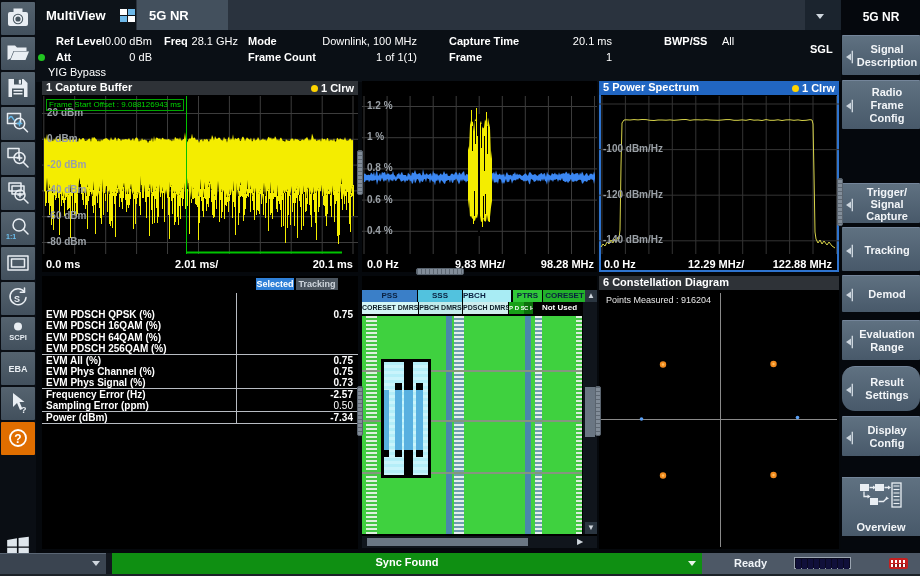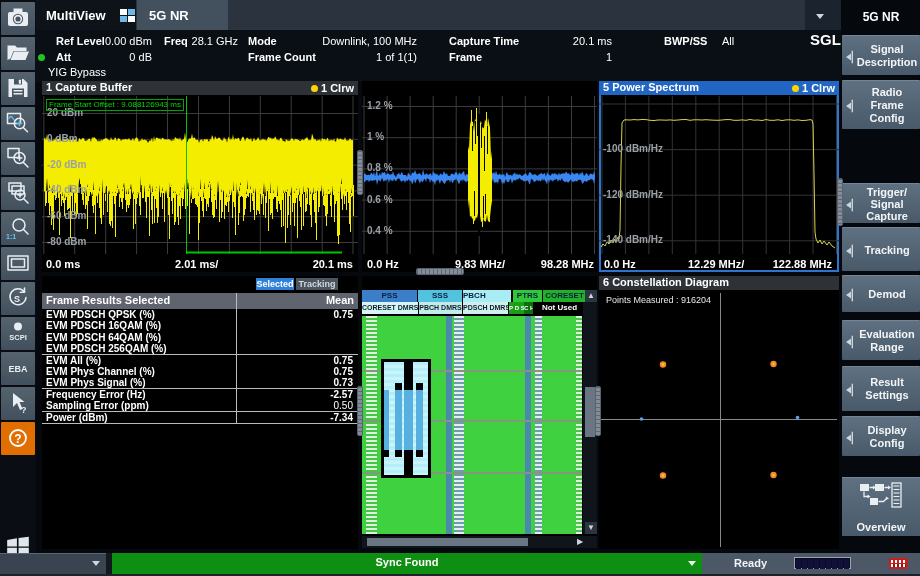--- a/index.html
+++ b/index.html
@@ -141,21 +141,21 @@
 <div style="position:absolute;left:56px;top:35px;color:#fff;font-size:11px;font-weight:bold;white-space:nowrap">Ref Level</div>
 <div style="position:absolute;left:100px;top:35px;width:52px;text-align:right;color:#fff;font-size:11px;font-weight:normal;white-space:nowrap">0.00 dBm</div>
 <div style="position:absolute;left:164px;top:35px;color:#fff;font-size:11px;font-weight:bold;white-space:nowrap">Freq</div>
 <div style="position:absolute;left:190px;top:35px;width:48px;text-align:right;color:#fff;font-size:11px;font-weight:normal;white-space:nowrap">28.1 GHz</div>
 <div style="position:absolute;left:248px;top:35px;color:#fff;font-size:11px;font-weight:bold;white-space:nowrap">Mode</div>
 <div style="position:absolute;left:320px;top:35px;width:97px;text-align:right;color:#fff;font-size:11px;font-weight:normal;white-space:nowrap">Downlink, 100 MHz</div>
 <div style="position:absolute;left:449px;top:35px;color:#fff;font-size:11px;font-weight:bold;white-space:nowrap">Capture Time</div>
 <div style="position:absolute;left:560px;top:35px;width:52px;text-align:right;color:#fff;font-size:11px;font-weight:normal;white-space:nowrap">20.1 ms</div>
 <div style="position:absolute;left:664px;top:35px;color:#fff;font-size:11px;font-weight:bold;white-space:nowrap">BWP/SS</div>
 <div style="position:absolute;left:722px;top:35px;color:#fff;font-size:11px;font-weight:normal;white-space:nowrap">All</div>
-<div style="position:absolute;left:810px;top:31px;color:#fff;font-size:15px;font-weight:bold;white-space:nowrap">SGL</div>
+<div style="position:absolute;left:810px;top:43px;color:#fff;font-size:11px;font-weight:bold;white-space:nowrap">SGL</div>
 <div style="position:absolute;left:38px;top:54px;width:7px;height:7px;border-radius:50%;background:#21c421"></div>
 <div style="position:absolute;left:56px;top:51px;color:#fff;font-size:11px;font-weight:bold;white-space:nowrap">Att</div>
 <div style="position:absolute;left:100px;top:51px;width:52px;text-align:right;color:#fff;font-size:11px;font-weight:normal;white-space:nowrap">0 dB</div>
 <div style="position:absolute;left:248px;top:51px;color:#fff;font-size:11px;font-weight:bold;white-space:nowrap">Frame Count</div>
 <div style="position:absolute;left:360px;top:51px;width:57px;text-align:right;color:#fff;font-size:11px;font-weight:normal;white-space:nowrap">1 of 1(1)</div>
 <div style="position:absolute;left:449px;top:51px;color:#fff;font-size:11px;font-weight:bold;white-space:nowrap">Frame</div>
 <div style="position:absolute;left:560px;top:51px;width:52px;text-align:right;color:#fff;font-size:11px;font-weight:normal;white-space:nowrap">1</div>
 <div style="position:absolute;left:48px;top:66px;color:#fff;font-size:11px;font-weight:normal;white-space:nowrap">YIG Bypass</div>
 <div style="position:absolute;left:841px;top:0;width:79px;height:553px;background:#05080d"></div>
 <div style="position:absolute;left:842px;top:10px;width:78px;text-align:center;color:#fff;font-size:12px;font-weight:bold">5G NR</div>
@@ -194,21 +194,21 @@
       </svg></div>
     <div style="position:absolute;left:12px;right:0;top:50%;transform:translateY(-50%);text-align:center;color:#f2f5f8;font-size:11px;font-weight:bold;line-height:13px">Demod</div>
   </div>
 <div style="position:absolute;left:842px;top:320px;width:78px;height:40px;background:linear-gradient(#5f7181,#48596a);border-top:1px solid #74859a;border-radius:1px">
     <div style="position:absolute;left:4px;top:50%;transform:translateY(-50%);width:9px;height:13px"><svg width="9" height="13" viewBox="0 0 9 13">
         <path d="M0 6.5 5 3v7z" fill="#cdd6de"></path>
         <rect x="5.6" y="0" width="1.4" height="13" fill="#cdd6de"></rect>
       </svg></div>
     <div style="position:absolute;left:12px;right:0;top:50%;transform:translateY(-50%);text-align:center;color:#f2f5f8;font-size:11px;font-weight:bold;line-height:13px">Evaluation<br>Range</div>
   </div>
-<div style="position:absolute;left:842px;top:366px;width:78px;height:45px;background:linear-gradient(#5f7181,#48596a);border-top:1px solid #74859a;border-radius:1px">
+<div style="position:absolute;left:842px;top:366px;width:78px;height:45px;background:linear-gradient(#5f7181,#48596a);border-top:1px solid #74859a;border-radius:13px">
     <div style="position:absolute;left:4px;top:50%;transform:translateY(-50%);width:9px;height:13px"><svg width="9" height="13" viewBox="0 0 9 13">
         <path d="M0 6.5 5 3v7z" fill="#cdd6de"></path>
         <rect x="5.6" y="0" width="1.4" height="13" fill="#cdd6de"></rect>
       </svg></div>
     <div style="position:absolute;left:12px;right:0;top:50%;transform:translateY(-50%);text-align:center;color:#f2f5f8;font-size:11px;font-weight:bold;line-height:13px">Result<br>Settings</div>
   </div>
 <div style="position:absolute;left:842px;top:416px;width:78px;height:40px;background:linear-gradient(#5f7181,#48596a);border-top:1px solid #74859a;border-radius:1px">
     <div style="position:absolute;left:4px;top:50%;transform:translateY(-50%);width:9px;height:13px"><svg width="9" height="13" viewBox="0 0 9 13">
         <path d="M0 6.5 5 3v7z" fill="#cdd6de"></path>
         <rect x="5.6" y="0" width="1.4" height="13" fill="#cdd6de"></rect>
@@ -352,24 +352,20 @@
     <div class="gl" style="left:4px;top:62px">-100 dBm/Hz</div>
     <div class="gl" style="left:4px;top:108px">-120 dBm/Hz</div>
     <div class="gl" style="left:4px;top:153px">-140 dBm/Hz</div>
     <div class="xl" style="left:5px;top:177px">0.0 Hz</div>
     <div class="xl" style="left:89px;top:177px">12.29 MHz/</div>
     <div class="xl" style="right:7px;top:177px">122.88 MHz</div>
   </div>
 <div style="position:absolute;left:42px;top:276px;width:316px;height:273px;background:#000">
     <div style="position:absolute;left:214px;top:2px;width:38px;height:12px;background:#2f80d8;color:#fff;font-size:9px;font-weight:bold;text-align:center;line-height:12px">Selected</div>
     <div style="position:absolute;left:254px;top:2px;width:42px;height:12px;background:#4b555f;color:#cfd6dd;font-size:9px;font-weight:bold;text-align:center;line-height:12px">Tracking</div>
-    <div style="position:absolute;left:0;top:17px;width:316px;height:16px;background:#60646f;color:#fff;font-size:11px;font-weight:bold">
-      <span style="position:absolute;left:4px;top:1px">Frame Results Selected</span>
-      <span style="position:absolute;right:4px;top:1px">Mean</span>
-    </div>
     <div style="position:absolute;left:4px;top:34px;color:#fff;font-size:10px;font-weight:bold;line-height:10px;white-space:nowrap">EVM PDSCH QPSK (%)</div>
     <div style="position:absolute;right:5px;top:34px;color:#fff;font-size:10px;font-weight:bold;line-height:10px">0.75</div>
     <div style="position:absolute;left:4px;top:45.4px;color:#fff;font-size:10px;font-weight:bold;line-height:10px;white-space:nowrap">EVM PDSCH 16QAM (%)</div>
     <div style="position:absolute;left:4px;top:56.8px;color:#fff;font-size:10px;font-weight:bold;line-height:10px;white-space:nowrap">EVM PDSCH 64QAM (%)</div>
     <div style="position:absolute;left:4px;top:68.2px;color:#fff;font-size:10px;font-weight:bold;line-height:10px;white-space:nowrap">EVM PDSCH 256QAM (%)</div>
     <div style="position:absolute;left:0;top:78.1px;width:316px;height:1px;background:#b8bcc2"></div>
     <div style="position:absolute;left:4px;top:79.6px;color:#fff;font-size:10px;font-weight:bold;line-height:10px;white-space:nowrap">EVM All (%)</div>
     <div style="position:absolute;right:5px;top:79.6px;color:#fff;font-size:10px;font-weight:bold;line-height:10px">0.75</div>
     <div style="position:absolute;left:4px;top:91px;color:#fff;font-size:10px;font-weight:bold;line-height:10px;white-space:nowrap">EVM Phys Channel (%)</div>
     <div style="position:absolute;right:5px;top:91px;color:#fff;font-size:10px;font-weight:bold;line-height:10px">0.75</div>

